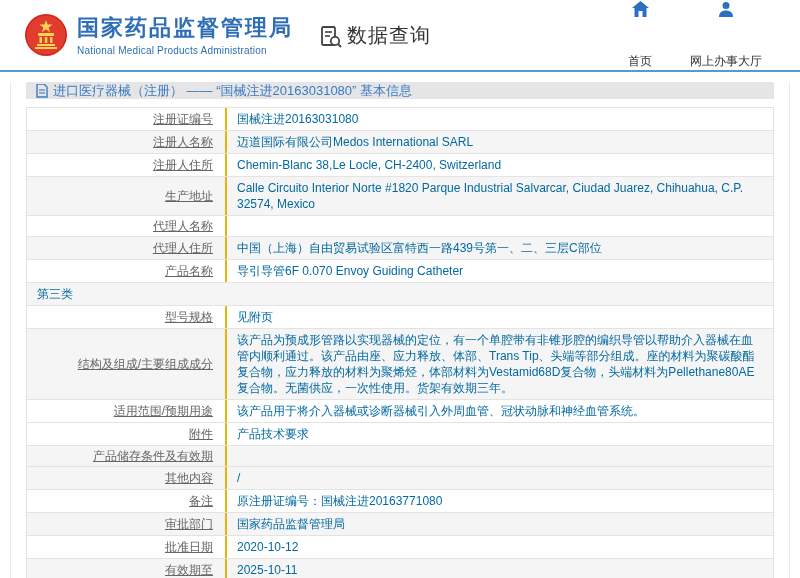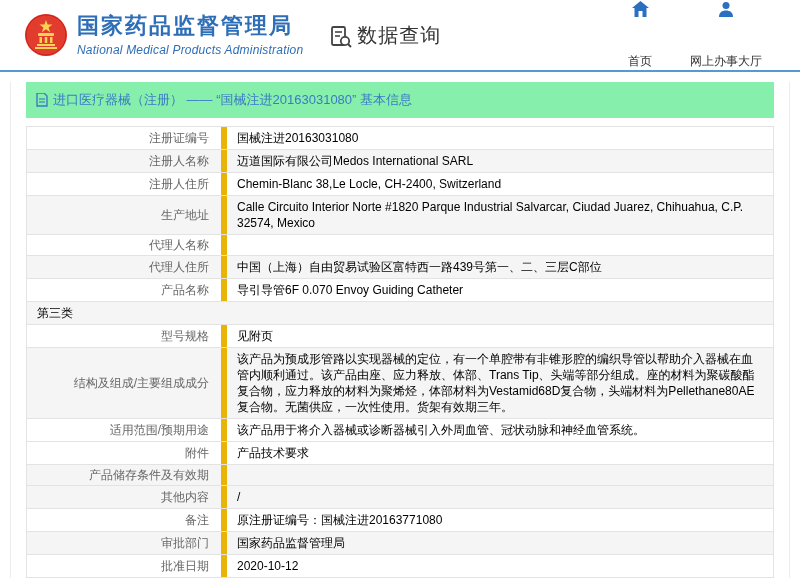--- a/index.html
+++ b/index.html
@@ -5,46 +5,46 @@
   * { margin:0; padding:0; box-sizing:border-box; }
   html,body { width:800px; height:578px; overflow:hidden; background:#fff;
     font-family:"Liberation Sans","DejaVu Sans",sans-serif; }
 
   
   .site-header { height:70px; display:flex; align-items:center; padding:0 0 0 24px; background:#fff; }
   .logo-group { display:flex; align-items:center; }
   .emblem { width:44px; height:44px; flex:0 0 auto; }
   .logo-text { margin-left:9px; }
   .logo-title { font-size:22px; font-weight:bold; color:#2e6eb6; letter-spacing:2px; line-height:26px; }
-  .logo-sub { font-size:12px; color:#2e6eb6; letter-spacing:.2px; margin-top:4px;font-style:italic; }
+  .logo-sub { font-size:10px; color:#2e6eb6; letter-spacing:.2px; margin-top:4px; }
   .query-group { display:flex; align-items:flex-end; margin-left:26px; }
   .query-label { font-size:20px; color:#333; margin-left:4px; letter-spacing:1px; }
   .header-nav { margin-left:auto; margin-right:38px; display:flex; gap:38px; }
   .nav-item { display:flex; flex-direction:column; align-items:center; cursor:pointer; }
   .nav-item svg { margin-bottom:4px; }
   .nav-label { font-size:12px; color:#333;margin-top:32px; }
 
   .blue-line { height:2px; background:#5598d2; width:100%; }
 
   
   .content { margin:10px 10px 0 10px; border:1px solid #ececec; border-top:none;
              padding:0 15px 10px 15px; min-height:496px; background:#fff; }
-  .breadcrumb { margin-top:0; background:#86efac; height:36px; display:flex; align-items:center;
+  .breadcrumb { margin-top:0; background:#e5e5e5; height:17px; display:flex; align-items:center;
                 padding:0 10px; }
   .breadcrumb svg { margin-right:5px; flex:0 0 auto; }
   .breadcrumb-text { font-size:13px; color:#3a7bc4; }
 
   .info-table { margin-top:8px; border:1px solid #e3e3e3; border-bottom:none; }
   .trow { display:flex; border-bottom:1px solid #e3e3e3; background:#fff; }
   .trow.alt { background:#f5f5f5; }
   .tlabel { width:200px; flex:0 0 auto; display:flex; align-items:center; justify-content:flex-end;
-            text-align:right; padding:3px 12px 3px 6px; border-right:6px solid #eab308;
-            font-size:12px; color:#666; line-height:14px; }
+            text-align:right; padding:3px 12px 3px 6px; border-right:2px solid #eab308;
+            font-size:12px; color:#666; line-height:14px;text-decoration:underline; }
   .tvalue { flex:1; display:flex; align-items:center; padding:3px 10px;
-            font-size:12px; color:#000000; line-height:16px; min-height:14px; }
+            font-size:12px; color:#0369a1; line-height:16px; min-height:14px; }
 </style>
 </head>
 <body>
 
 <header class="site-header">
   <div class="logo-group">
     <svg class="emblem" viewBox="0 0 44 44">
       <circle cx="22" cy="22" r="21" fill="#e23c2f"></circle>
       <circle cx="22" cy="22" r="20" fill="none" stroke="#c9201a" stroke-width="1"></circle>
       <polygon points="22,7 23.6,11.6 28.5,11.6 24.6,14.5 26.1,19.2 22,16.3 17.9,19.2 19.4,14.5 15.5,11.6 20.4,11.6" fill="#f8d354"></polygon>

